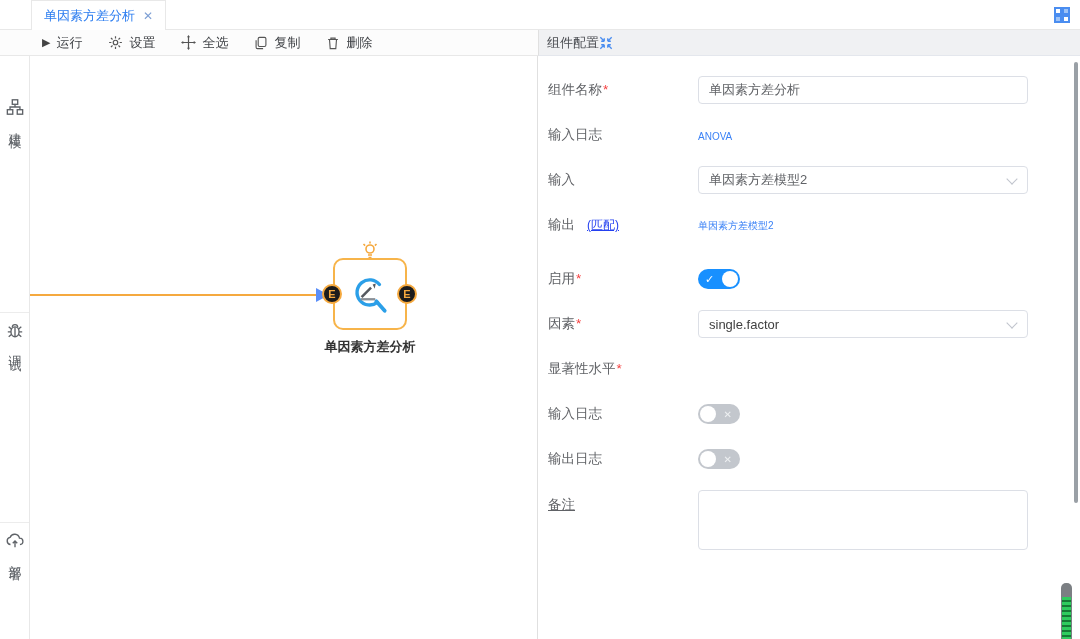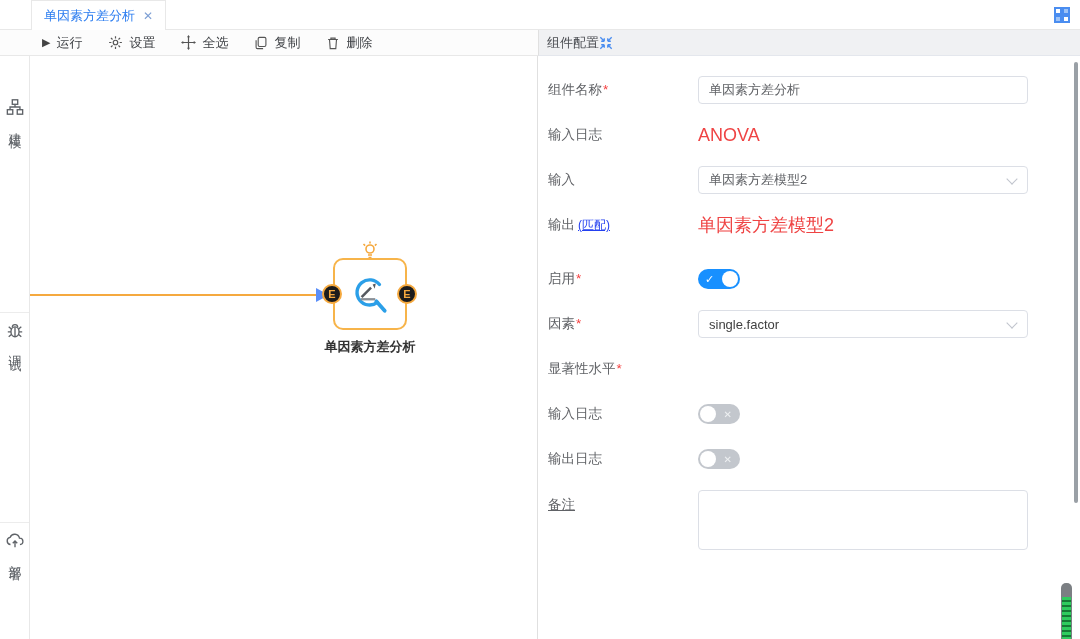--- a/index.html
+++ b/index.html
@@ -57,29 +57,29 @@
 
   
   .panel { flex:1; background:#fff; padding:20px 0 0 10px; position:relative; overflow:hidden; }
   .frow { display:flex; align-items:center; min-height:28px; margin-bottom:17px; }
   .frow.top-align { align-items:flex-start; }
   .gap-lg { margin-top:26px; }
   .flabel { width:150px; text-align:left; color:#606266; padding-right:16px; white-space:nowrap;
     font-size:13.5px; flex-shrink:0; padding-top:0; }
   .top-align .flabel { padding-top:6px;text-decoration:underline; }
   .req { color:#f53f3f; margin-left:1px; }
-  .match-link { color:#2440f0; text-decoration:underline; font-size:12px; cursor:pointer; margin-left:3px; }
+  .match-link { color:#2440f0; text-decoration:underline; font-size:12px; cursor:pointer; margin-left:12px; }
   .fctrl { width:330px; position:relative; }
   .tinput { width:330px; height:28px; border:1px solid #dcdfe6; border-radius:4px; padding:0 10px;
     font:inherit; color:#606266; outline:none; background:#fff; }
   .fselect { width:330px; height:28px; border:1px solid #dcdfe6; border-radius:4px; padding:0 26px 0 10px;
     color:#404040; display:flex; align-items:center; cursor:pointer; background:#fff; }
   .chev { position:absolute; right:12px; top:9px; width:8px; height:8px;
     border-right:1.5px solid #c0c4cc; border-bottom:1.5px solid #c0c4cc; transform:rotate(45deg); }
-  .ftext { color:#ef4444; font-size:18px; }
+  .ftext { color:#3b82f6; font-size:10px; }
   .ttextarea { width:330px; height:60px; border:1px solid #dcdfe6; border-radius:4px; padding:6px 10px;
     font:inherit; color:#606266; resize:none; outline:none; }
 
   .toggle { width:42px; height:20px; border-radius:10px; position:relative; cursor:pointer; }
   .toggle .knob { position:absolute; top:2px; width:16px; height:16px; border-radius:50%; background:#fff; }
   .toggle .mark { position:absolute; top:1px; font-size:11px; color:#fff; line-height:18px; }
   .toggle.on  { background:#1890ff; }
   .toggle.on  .knob { right:2px; }
   .toggle.on  .mark { left:7px; }
   .toggle.off { background:#c3c7cd; }

